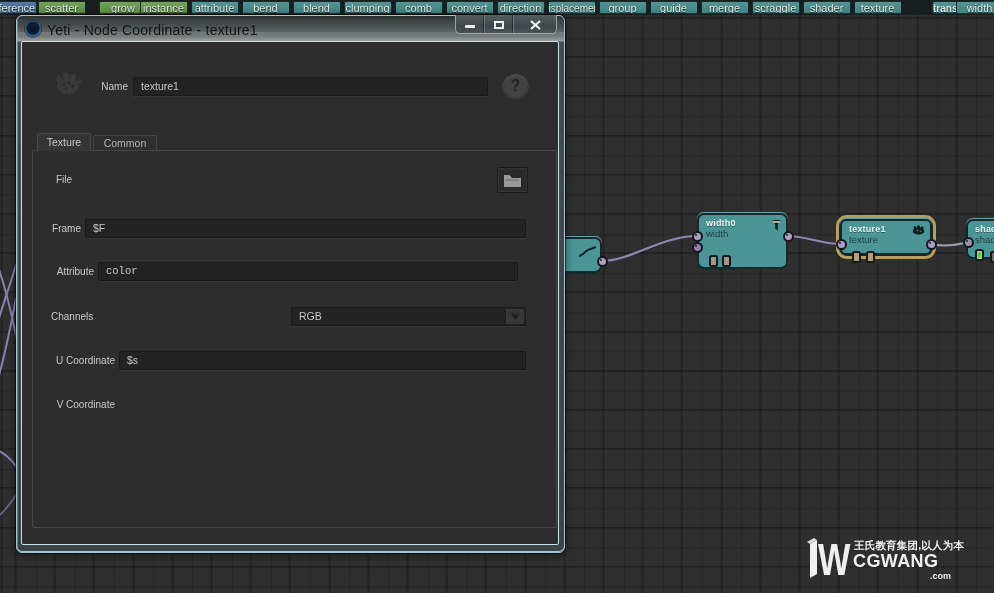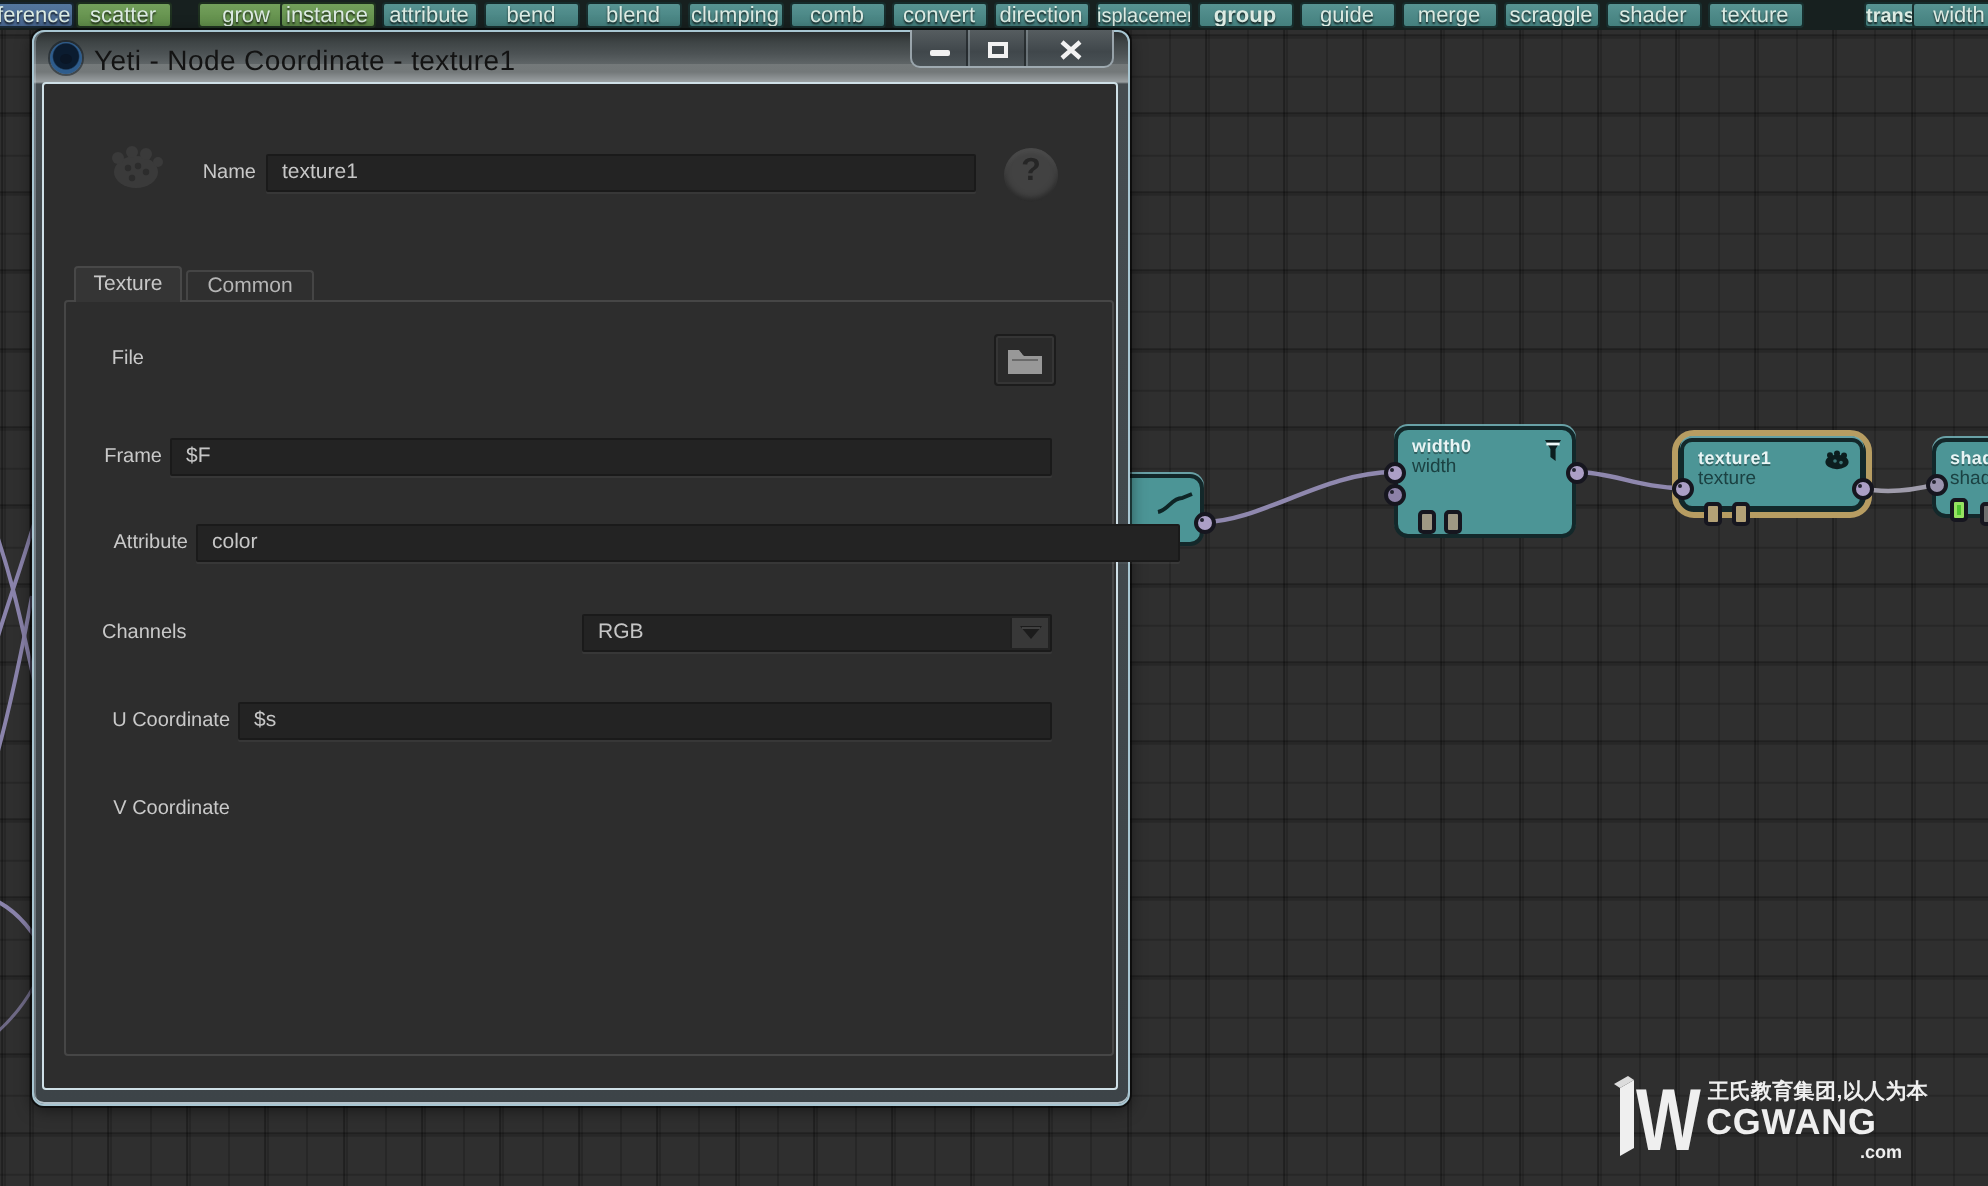--- a/index.html
+++ b/index.html
@@ -153,21 +153,21 @@
       <div class="tbtn green" style="left: 99px;">grow</div>
       <div class="tbtn green" style="left: 139.5px;">instance</div>
       <div class="tbtn teal" style="left: 190.5px;">attribute</div>
       <div class="tbtn teal" style="left: 241.5px;">bend</div>
       <div class="tbtn teal" style="left: 292.5px;">blend</div>
       <div class="tbtn teal" style="left: 343.5px;">clumping</div>
       <div class="tbtn teal" style="left: 394.5px;">comb</div>
       <div class="tbtn teal" style="left: 445.5px;">convert</div>
       <div class="tbtn teal" style="left: 496.5px;">direction</div>
       <div class="tbtn teal" style="left: 547.5px; font-size: 10px;">isplacemen</div>
-      <div class="tbtn teal" style="left: 598.5px; font-weight: bold;">group</div>
+      <div class="tbtn teal" style="left: 598.5px;">group</div>
       <div class="tbtn teal" style="left: 649.5px;">guide</div>
       <div class="tbtn teal" style="left: 700.5px;">merge</div>
       <div class="tbtn teal" style="left: 751.5px;">scraggle</div>
       <div class="tbtn teal" style="left: 802.5px;">shader</div>
       <div class="tbtn teal" style="left: 853.5px;">texture</div>
       <div class="tbtn teal" style="left: 932px; font-size: 10px; font-weight: bold;">transform</div>
       <div class="tbtn teal" style="left: 955.5px;">width</div>
     </div>
 
   <div id="win">
@@ -220,21 +220,21 @@
           <path d="M0 2 L6 2 L8 4 L17 4 L17 13 L0 13 Z" fill="#989898"></path>
           <path d="M0 1 L5.5 1 L7 3 L0 3 Z" fill="#989898"></path>
           <path d="M2 6 L15 6" stroke="#6a6a6a" stroke-width="1"></path>
         </svg>
       </div>
 
       <div class="lab" style="left:29px; top:183px; width:31px; text-align:right;">Frame</div>
       <div class="inp" style="left:64px; top:179px; width:441px; height:19px;">$F</div>
 
       <div class="lab" style="left:27px; top:226px; width:46px; text-align:right;">Attribute</div>
-      <div class="inp" style="left:77px; top:222px; width:492px; height:19px;">color</div>
+      <div class="inp" style="left:77px; top:222px; width:420px; height:19px;font-family:Liberation Mono, monospace;">color</div>
 
       <div class="lab" style="left:30px; top:271px;">Channels</div>
       <div class="inp" style="left:270px; top:267px; width:235px; height:19px;">RGB
         <div style="position:absolute; right:1px; top:1px; width:19px; height:15px; background:#383838; border-left:1px solid #202020;">
           <svg width="11" height="7" viewBox="0 0 11 7" style="position:absolute; left:4px; top:4px;">
             <path d="M0 0 L11 0 L5.5 6.5 Z" fill="#1c1c1c"></path>
             <path d="M1 1 L10 1" stroke="#4a4a4a" stroke-width="0.8"></path>
           </svg>
         </div>
       </div>

